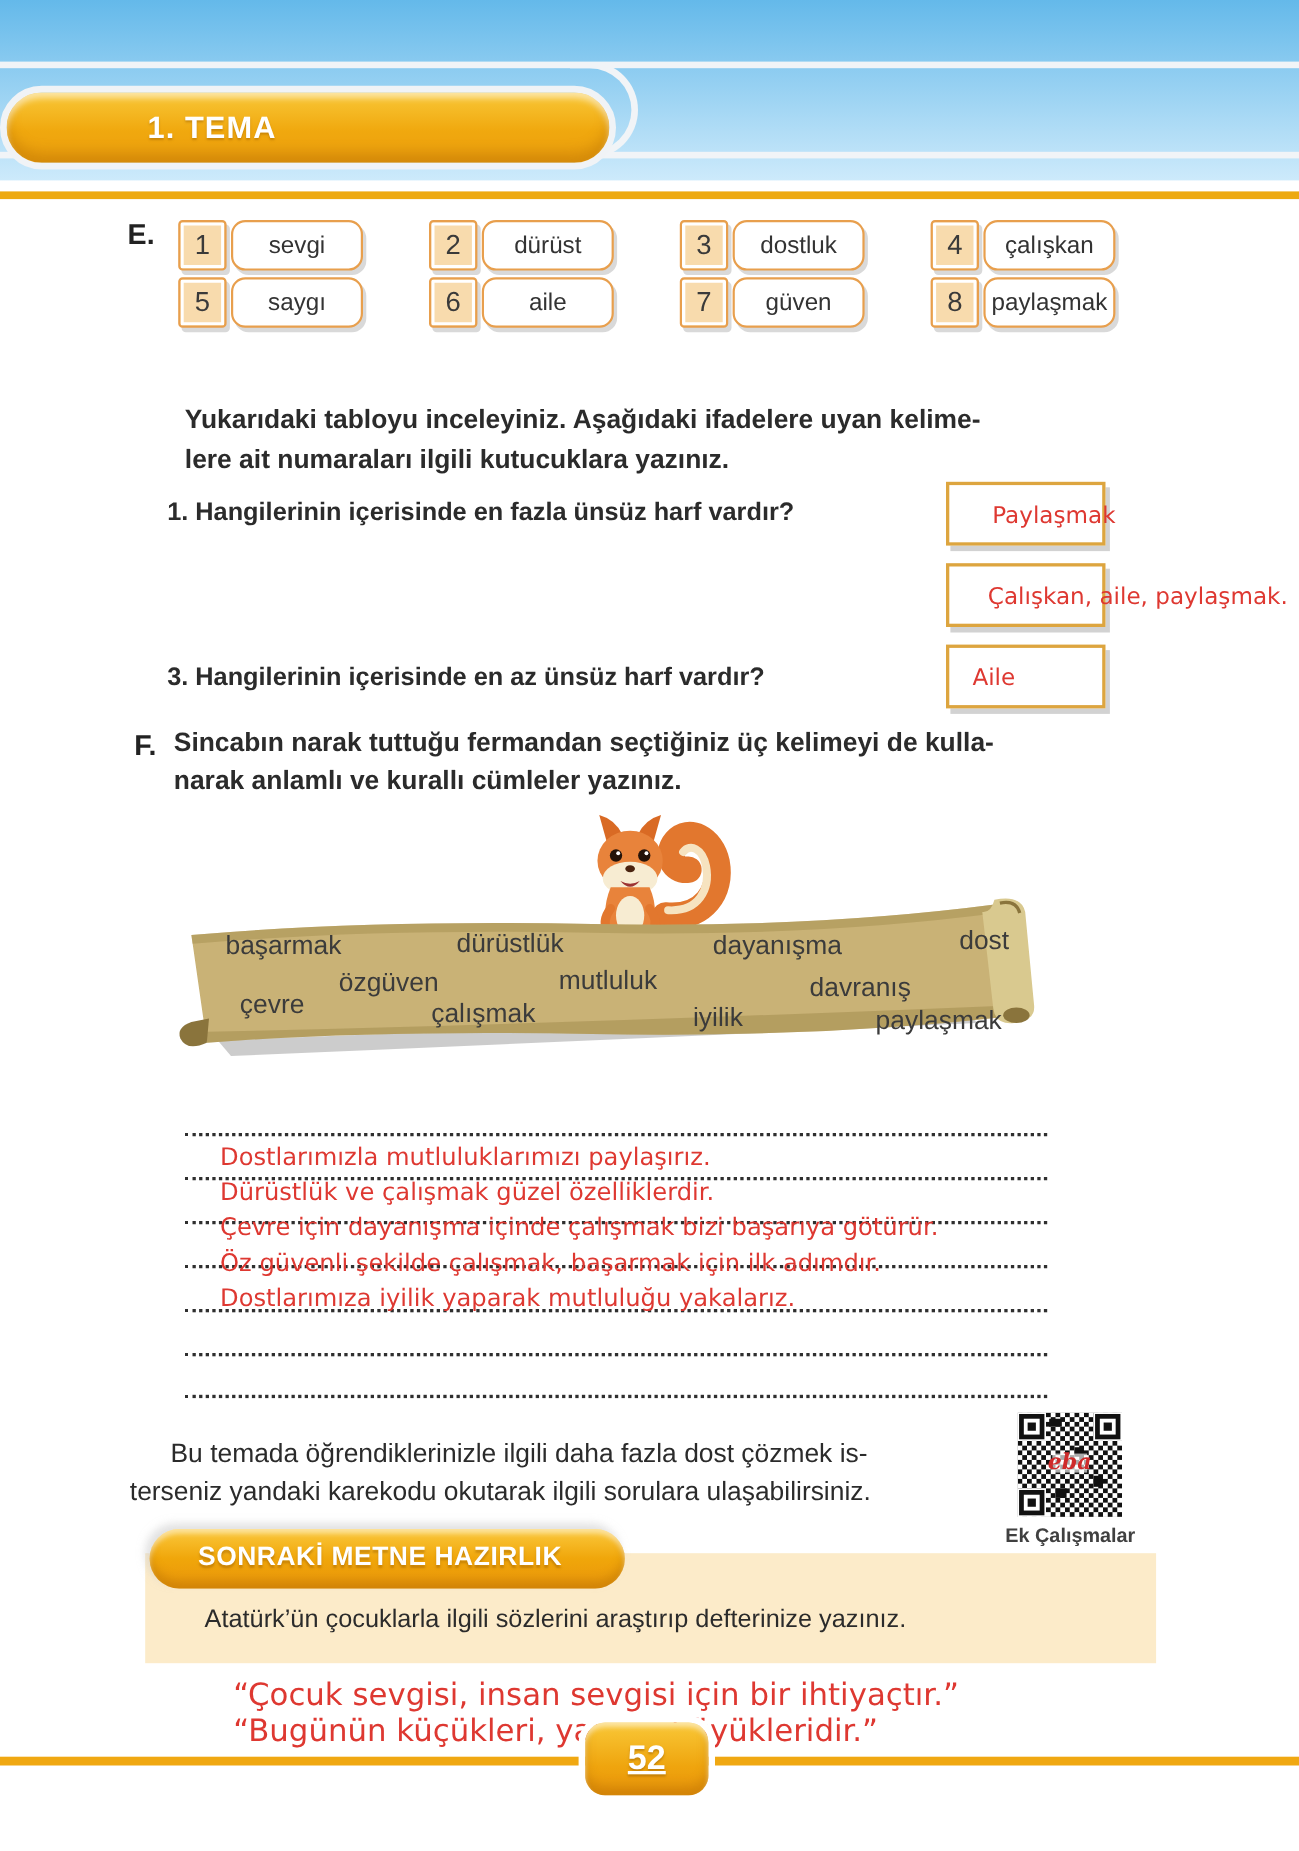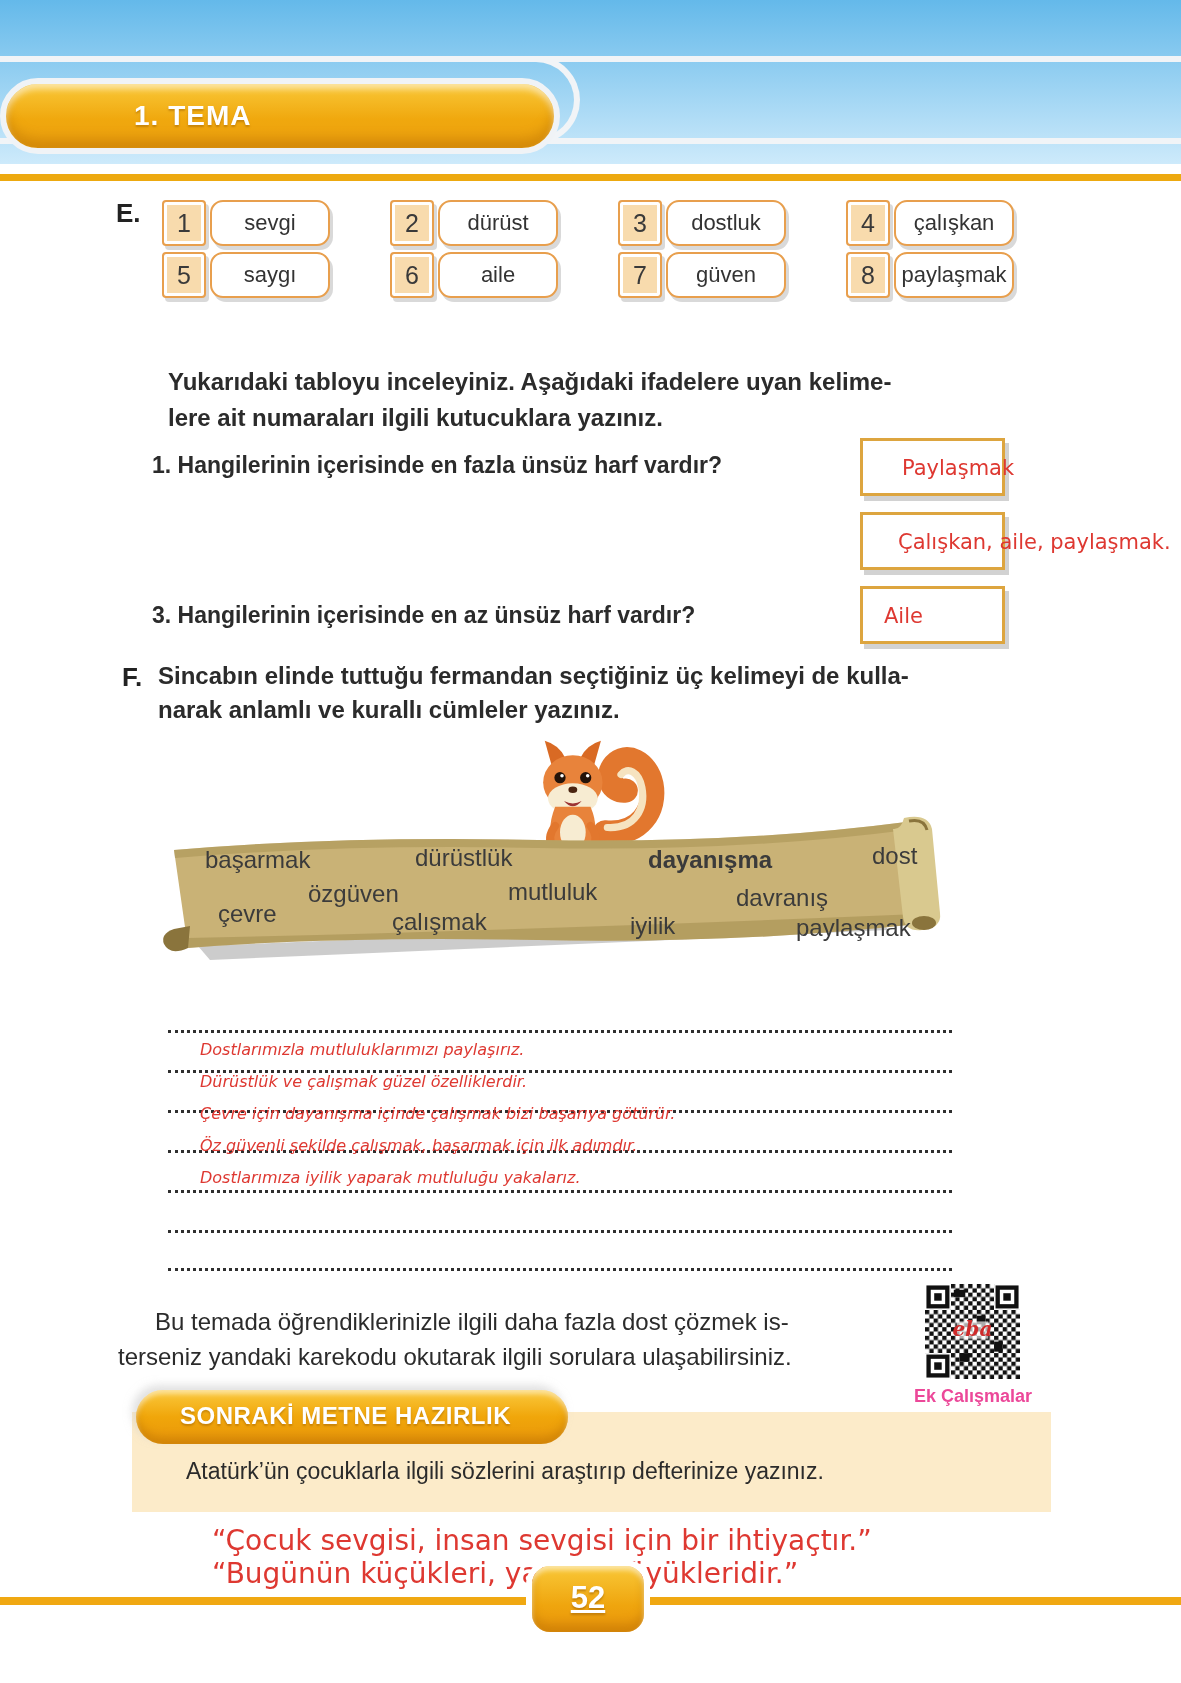--- a/index.html
+++ b/index.html
@@ -40,27 +40,27 @@
        border:3px solid #dda53f; box-shadow:4px 5px 0 rgba(165,165,165,.5); }
   .box-answer { position:absolute; font-family:"DejaVu Sans", sans-serif; font-size:21px; color:#de3831; white-space:nowrap; }
 
   
   .scroll-wrap { position:absolute; left:158px; top:812px; width:785px; height:150px; }
   .scroll-word { position:absolute; font-size:24px; color:#3b3b3b; white-space:nowrap; }
 
   
   .dotline { position:absolute; left:168px; width:784px; height:0; border-bottom:3px dotted #2f2f2f; }
   .red-answer { position:absolute; left:200px; font-family:"DejaVu Sans", sans-serif;
-       font-size:16px; color:#de3831; white-space:nowrap; z-index:3;font-style:italic; }
+       font-size:22px; color:#de3831; white-space:nowrap; z-index:3; }
 
   
   .qr-line { position:absolute; font-size:24px; color:#2b2b2b; white-space:nowrap; }
   .qr-box { position:absolute; left:925px; top:1284px; width:95px; height:95px; }
   .qr-label { position:absolute; left:908px; top:1386px; width:130px; text-align:center;
-       font-size:18px; font-weight:bold; color:#ec4899; }
+       font-size:18px; font-weight:bold; color:#404040; }
 
   
   .prep-panel { position:absolute; left:132px; top:1412px; width:919px; height:100px; background:#fcebc9; }
   .prep-pill { position:absolute; left:136px; top:1390px; width:432px; height:54px; border-radius:27px;
        background:linear-gradient(#fbc93d 0%, #f0a60a 50%, #e9960b 100%);
        box-shadow:-4px -5px 8px rgba(205,205,205,.6), inset 0 4px 5px rgba(255,255,255,.5), inset 0 -7px 9px rgba(175,105,0,.4); }
   .prep-title { position:absolute; left:44px; top:0; line-height:52px; color:#fff; font-size:24px;
        font-weight:bold; letter-spacing:.5px; text-shadow:0 2px 2px rgba(150,90,0,.45); white-space:nowrap; }
   .prep-text { position:absolute; left:186px; top:1458px; font-size:23px; color:#2b2b2b; white-space:nowrap; }
   .quote { position:absolute; left:168px; font-family:"DejaVu Sans", sans-serif; font-size:28px;
@@ -116,21 +116,21 @@
   <div class="box-answer" style="left:902px; top:456px;">Paylaşmak</div>
 
   <div class="answer-box" style="top:512px;"></div>
   <div class="box-answer" style="left:898px; top:530px;">Çalışkan, aile, paylaşmak.</div>
 
   <div class="question" style="left:152px; top:602px;">3. Hangilerinin içerisinde en az ünsüz harf vardır?</div>
   <div class="answer-box" style="top:586px;"></div>
   <div class="box-answer" style="left:884px; top:604px;">Aile</div>
 
   <div class="sec-label" style="left:122px; top:662px;">F.</div>
-  <div class="para" style="left:158px; top:662px;">Sincabın elinde tuttuğu fermandan seçtiğiniz üç kelimeyi de kulla-</div>
+  <div class="para" style="left:158px; top:662px;">Sincabın narak tuttuğu fermandan seçtiğiniz üç kelimeyi de kulla-</div>
   <div class="para" style="left:158px; top:696px;">narak anlamlı ve kurallı cümleler yazınız.</div>
 
   <div style="position:absolute; left:498px; top:736px; width:185px; height:122px;">
     <svg viewBox="0 0 200 152" width="185" height="122">
       <path d="M118 120 C 162 124 182 92 176 60 C 170 32 144 20 130 36 C 118 50 126 70 144 68" fill="none" stroke="#e2772e" stroke-width="30" stroke-linecap="round"></path>
       <path d="M121 114 C 156 116 169 90 164 64 C 160 44 146 38 138 48" fill="none" stroke="#f6e3c0" stroke-width="9" stroke-linecap="round"></path>
       <path d="M52 38 L43 6 Q61 11 69 28 Z" fill="#d96a24"></path>
       <path d="M104 38 L113 6 Q95 11 87 28 Z" fill="#d96a24"></path>
       <ellipse cx="78" cy="58" rx="37" ry="34" fill="#e8833b"></ellipse>
       <ellipse cx="78" cy="78" rx="31" ry="19" fill="#f7ecd2"></ellipse>
@@ -156,21 +156,21 @@
       <path d="M16 38 Q 180 24 380 28 Q 580 32 748 10 L 749 18 Q 580 40 380 36 Q 180 32 17 46 Z" fill="#a5904f" opacity="0.5"></path>
       <path d="M30 126 Q 380 118 760 102 L 760 112 Q 580 132 380 128 Q 180 124 30 136 Z" fill="#9b8648" opacity="0.45"></path>
       <path d="M30 136 Q 12 144 6 132 Q 2 122 16 117 L 32 114 Z" fill="#8a743c"></path>
       <path d="M746 6 q 24 -5 28 11 l 8 84 q 2 15 -18 17 q -17 2 -19 -13 l -10 -88 q 8 1 11 -11 z" fill="#d9c98f"></path>
       <path d="M751 9 q 15 -3 18 9" stroke="#8a743c" fill="none" stroke-width="3"></path>
       <ellipse cx="766" cy="111" rx="12" ry="7" fill="#8a743c"></ellipse>
     </svg>
   </div>
   <div class="scroll-word" style="left:205px; top:846px;">başarmak</div>
   <div class="scroll-word" style="left:415px; top:844px;">dürüstlük</div>
-  <div class="scroll-word" style="left:648px; top:846px;font-weight:bold;">dayanışma</div>
+  <div class="scroll-word" style="left:648px; top:846px;">dayanışma</div>
   <div class="scroll-word" style="left:872px; top:842px;">dost</div>
   <div class="scroll-word" style="left:308px; top:880px;">özgüven</div>
   <div class="scroll-word" style="left:508px; top:878px;">mutluluk</div>
   <div class="scroll-word" style="left:736px; top:884px;">davranış</div>
   <div class="scroll-word" style="left:218px; top:900px;">çevre</div>
   <div class="scroll-word" style="left:392px; top:908px;">çalışmak</div>
   <div class="scroll-word" style="left:630px; top:912px;">iyilik</div>
   <div class="scroll-word" style="left:796px; top:914px;">paylaşmak</div>
 
   <div class="dotline" style="top:1030px;"></div>

